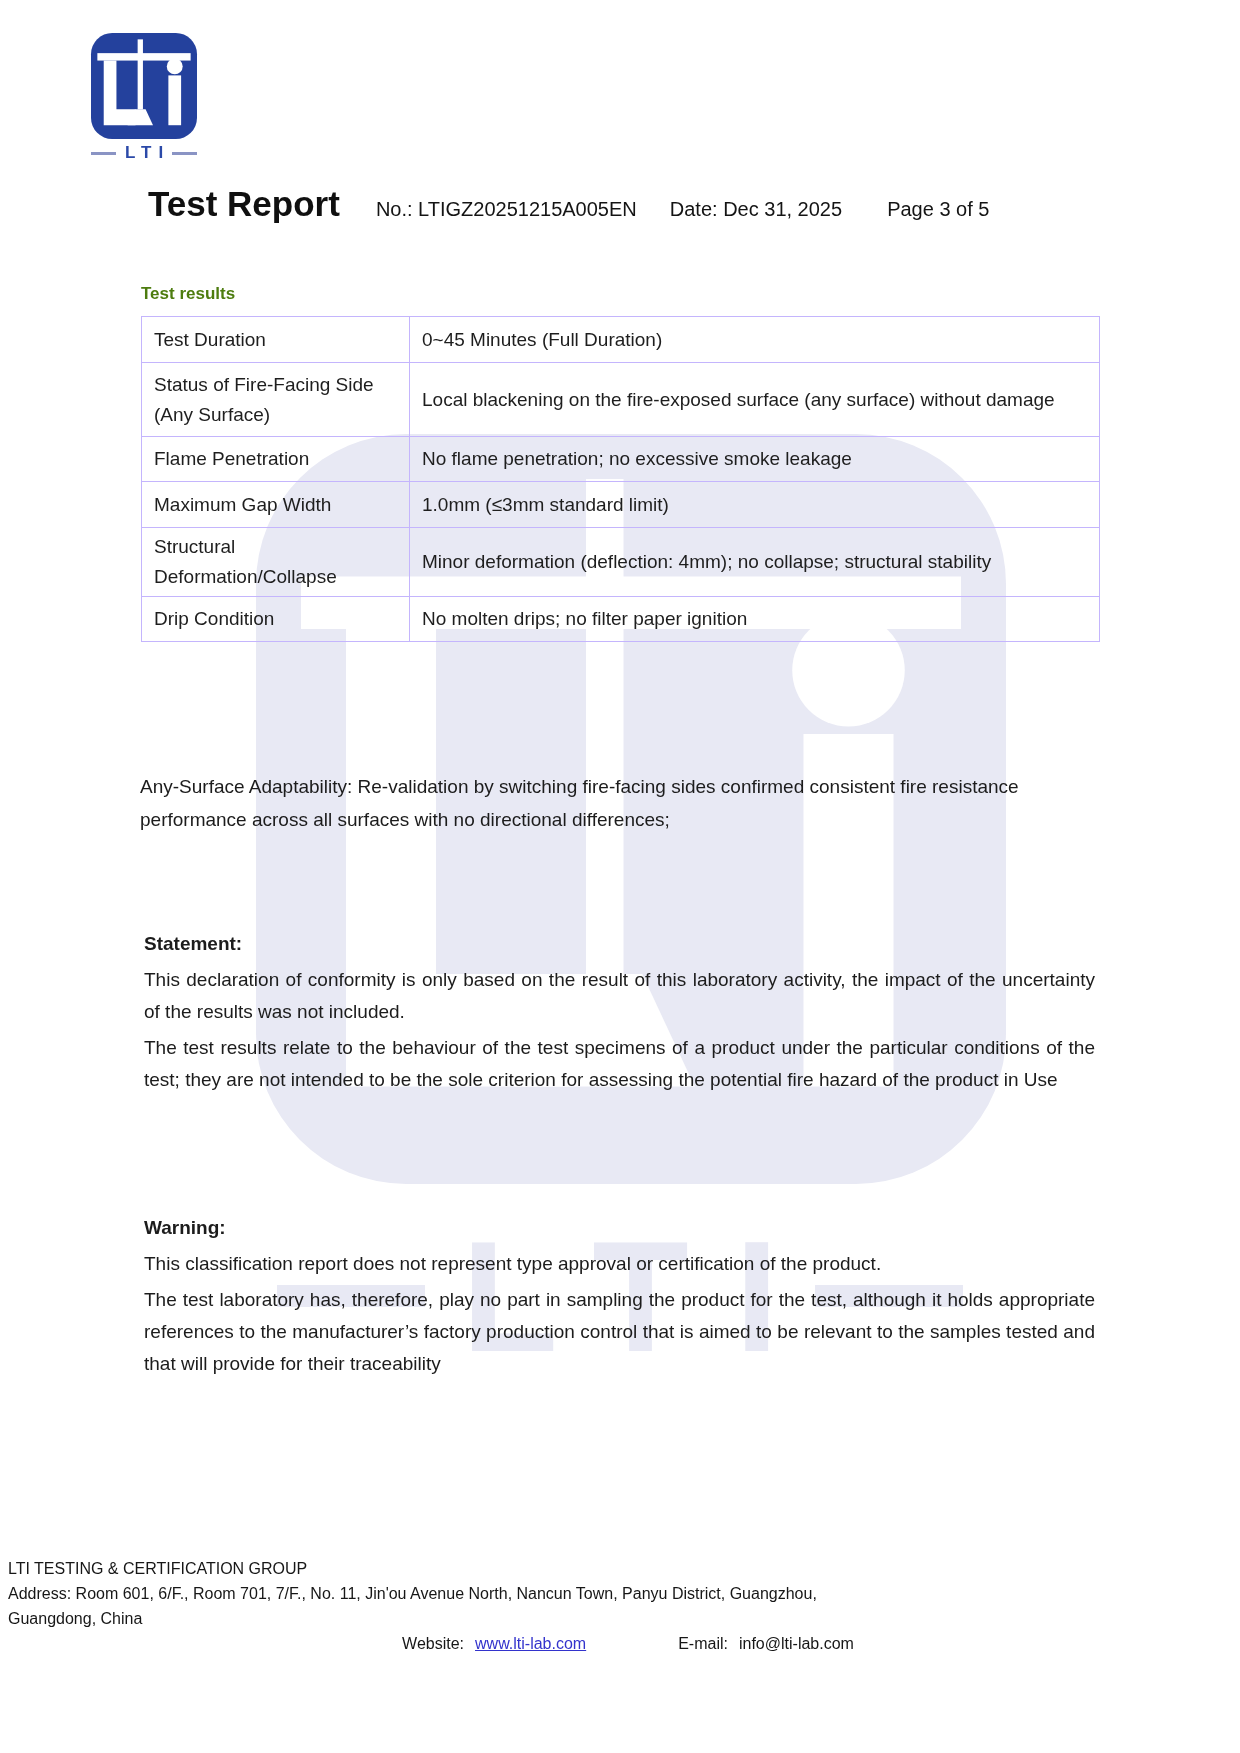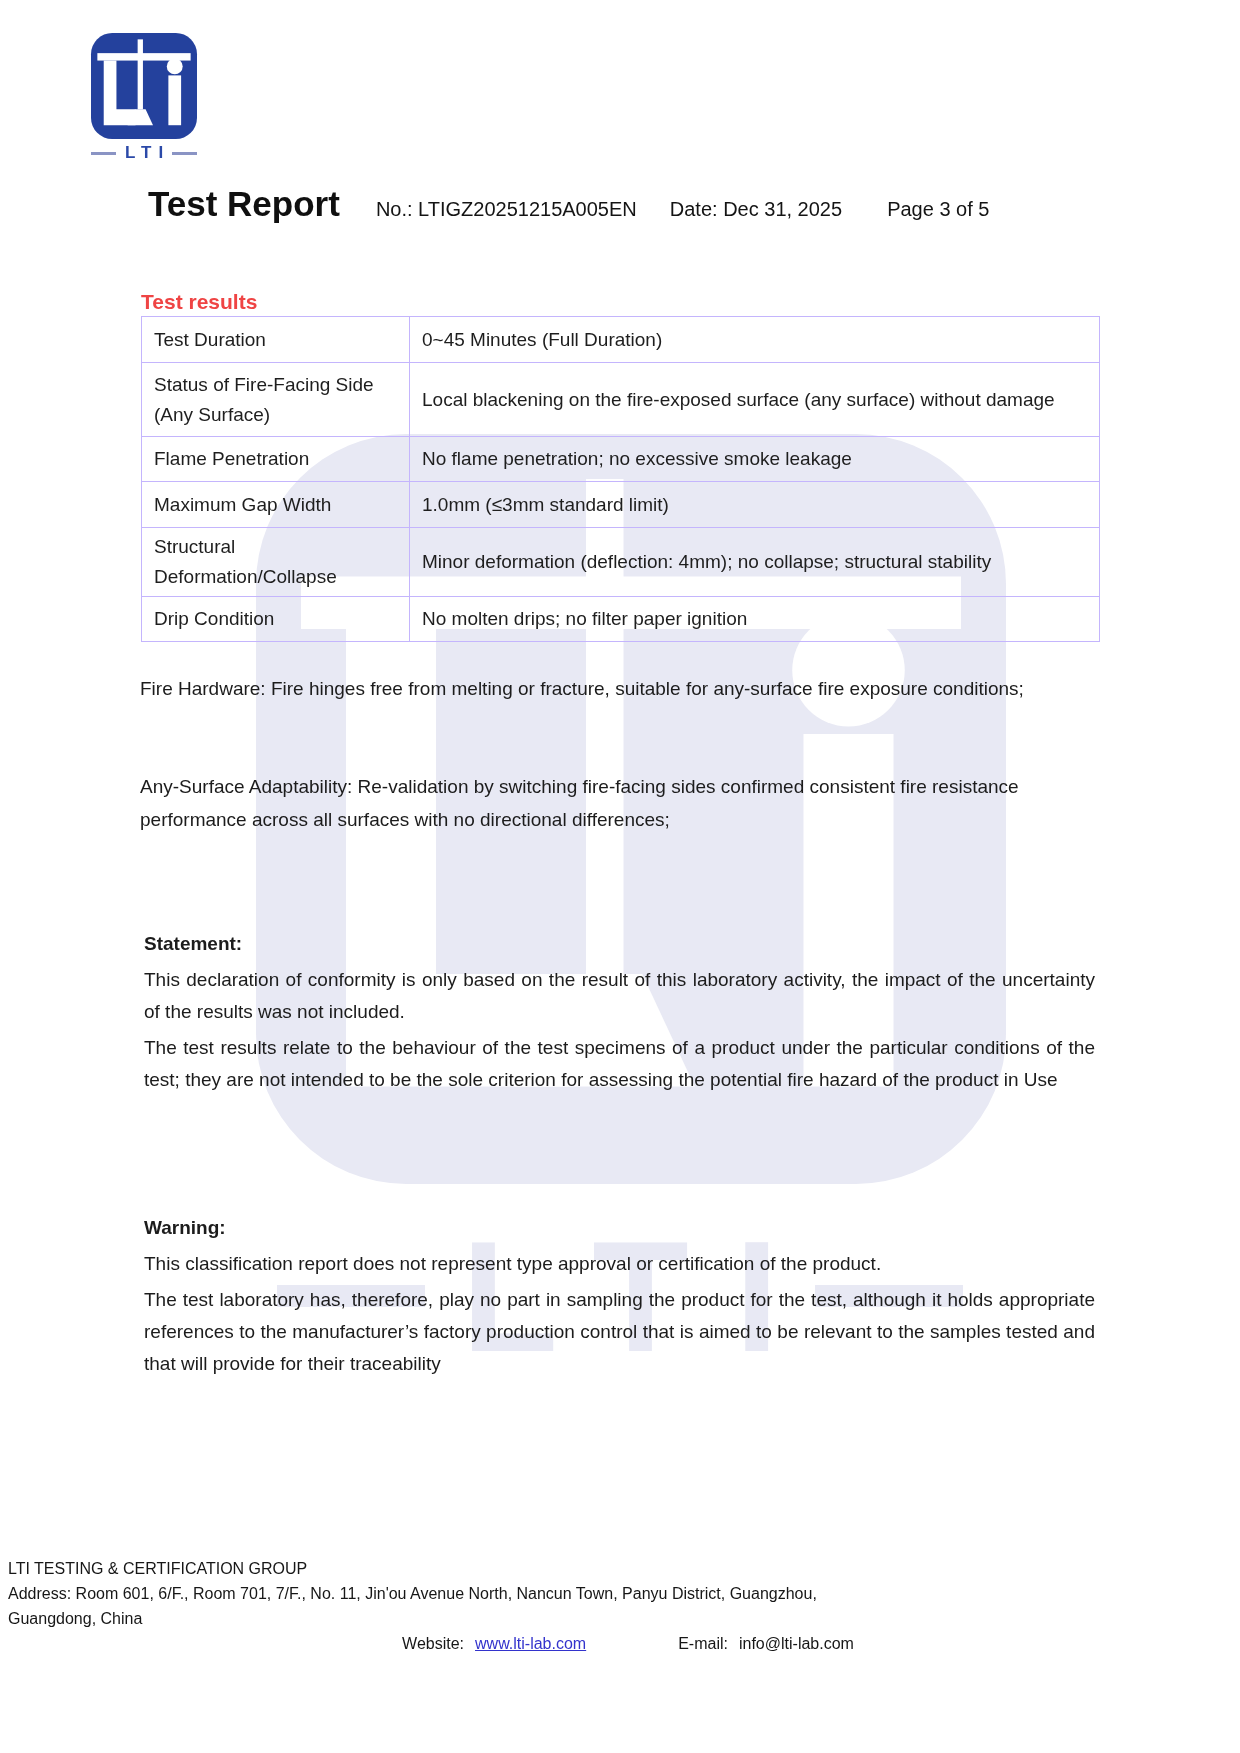--- a/index.html
+++ b/index.html
@@ -29,21 +29,21 @@
   .logo-caption .mini-dash { width:25px; height:3px; background:#8a94c4; }
   .logo-caption .mini-letters { font-size:17px; font-weight:bold; letter-spacing:7px; margin-right:-7px; color:#2b49a8; }
 
   
   .header-row { position:absolute; left:148px; top:184px; width:990px; display:flex; align-items:baseline; }
   .doc-title { font-size:35px; font-weight:bold; color:#101010; margin:0 36px 0 0; white-space:nowrap; }
   .header-meta { font-size:20px; color:#141414; margin-right:33px; white-space:nowrap; }
   .header-meta:last-child { margin-right:0;margin-left:12px; }
 
   
-  .results-heading { position:absolute; left:141px; top:290px; font-size:21px; font-weight:bold; color:#ef4444; }
+  .results-heading { position:absolute; left:141px; top:284px; font-size:17px; font-weight:bold; color:#4d7c0f; }
   .results-table { position:absolute; left:141px; top:316px; width:959px; border-collapse:collapse; table-layout:fixed; }
   .results-table td {
     border:1px solid #c4b5fd; font-size:19px; line-height:30px; color:#1e1e1e;
     vertical-align:middle; padding:4px 12px;
   }
 
   
   .remark { position:absolute; left:140px; width:932px; font-size:19px; line-height:33px; color:#1c1c1c; margin:0; }
   .remark-1 { top:672px; }
   .remark-2 { top:770px; }
@@ -136,21 +136,20 @@
           <td>Structural Deformation/Collapse</td>
           <td>Minor deformation (deflection: 4mm); no collapse; structural stability</td>
         </tr>
         <tr style="height:45px">
           <td>Drip Condition</td>
           <td>No molten drips; no filter paper ignition</td>
         </tr>
       </tbody>
     </table>
 
-    <p class="remark remark-1">Fire Hardware: Fire hinges free from melting or fracture, suitable for any-surface fire exposure conditions;</p>
     <p class="remark remark-2">Any-Surface Adaptability: Re-validation by switching fire-facing sides confirmed consistent fire resistance performance across all surfaces with no directional differences;</p>
 
     <div class="text-block statement-block">
       <p class="block-heading">Statement:</p>
       <p>This declaration of conformity is only based on the result of this laboratory activity, the impact of the uncertainty of the results was not included.</p>
       <p>The test results relate to the behaviour of the test specimens of a product under the particular conditions of the test; they are not intended to be the sole criterion for assessing the potential fire hazard of the product in Use</p>
     </div>
 
     <div class="text-block warning-block">
       <p class="block-heading">Warning:</p>

